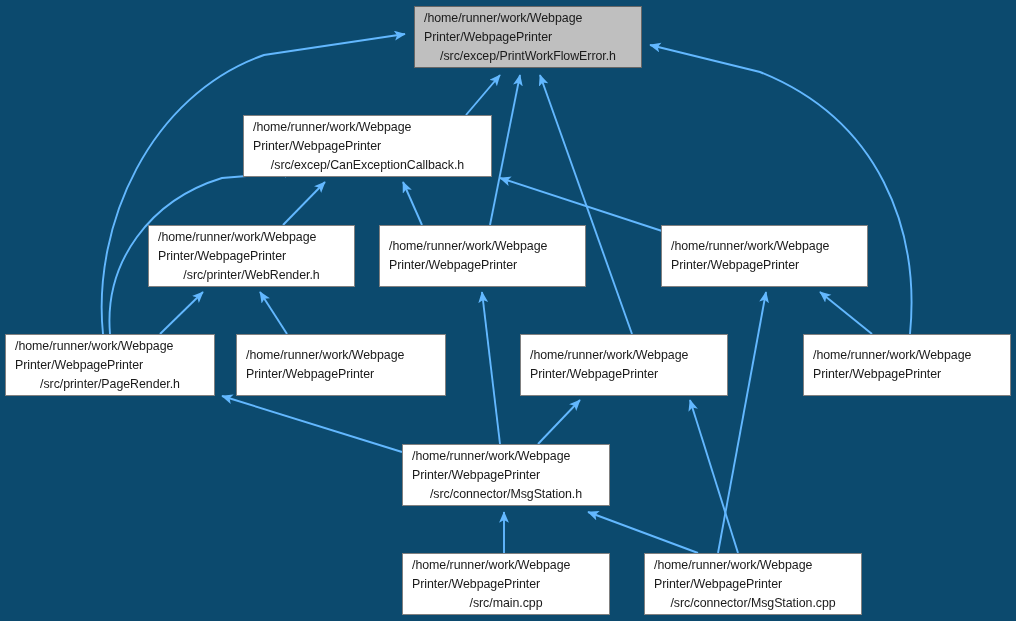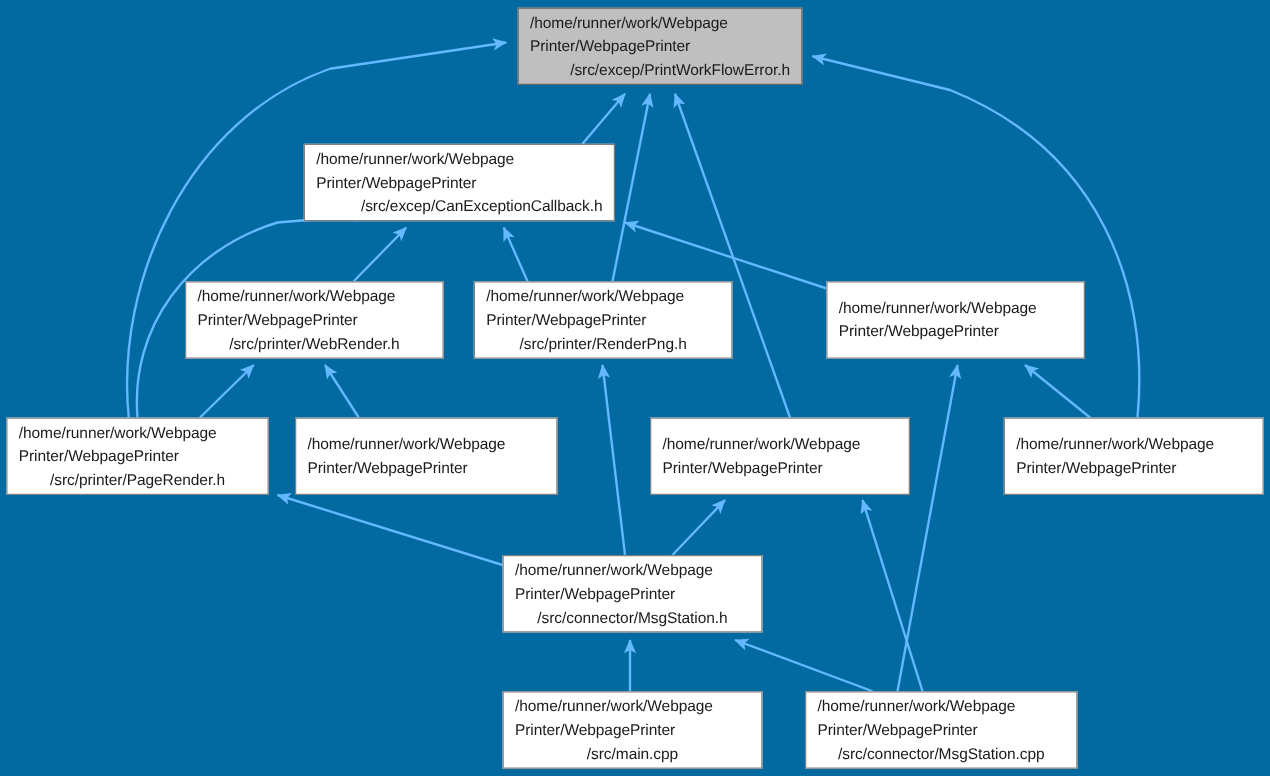--- a/index.html
+++ b/index.html
@@ -43,27 +43,27 @@
     color: #1a1a1a;
     white-space: pre;
     padding-left: 9px;
     padding-right: 9px;
     letter-spacing: -0.05px;
   }
   .node-line.l3-center {
     text-align: center;
   }
   .node-line.l3-left {
-    text-align: right;
+    text-align: center;
   }
 </style>
 </head>
 <body>
 
-<div id="graph-root" style="background: #0369a1;">
+<div id="graph-root" style="background: #0c4a6e;">
 
   <svg id="graph-svg" viewBox="0 0 1016 621" xmlns="http://www.w3.org/2000/svg">
     <defs>
       <marker id="arrowhead" markerWidth="7" markerHeight="7" refX="5.6" refY="2.6" orient="auto" markerUnits="strokeWidth">
         <path d="M0,0 L6,2.6 L0,5.2 L1.4,2.6 z" fill="#63b8ff"></path>
       </marker>
     </defs>
     <g id="edges-group">
         <path d="M 466,115 L 500,75" fill="none" stroke="#63b8ff" stroke-width="1.9" marker-end="url(#arrowhead)"></path>
         <path d="M 103,334 C 92,225 150,95 264,55 L 405,34" fill="none" stroke="#63b8ff" stroke-width="1.9" marker-end="url(#arrowhead)"></path>
@@ -99,21 +99,20 @@
         <div class="node-line l3-left">/src/excep/CanExceptionCallback.h</div>
       </div>
       <div class="node-box" title="/src/printer/WebRender.h" style="left: 148px; top: 225px; width: 207px; height: 62px;">
         <div class="node-line">/home/runner/work/Webpage</div>
         <div class="node-line">Printer/WebpagePrinter</div>
         <div class="node-line l3-center">/src/printer/WebRender.h</div>
       </div>
       <div class="node-box" title="/src/printer/RenderPng.h" style="left: 379px; top: 225px; width: 207px; height: 62px;">
         <div class="node-line">/home/runner/work/Webpage</div>
         <div class="node-line">Printer/WebpagePrinter</div>
-        <div class="node-line l3-center">/src/printer/RenderPng.h</div>
       </div>
       <div class="node-box" title="/src/printer/Printer.h" style="left: 661px; top: 225px; width: 207px; height: 62px;">
         <div class="node-line">/home/runner/work/Webpage</div>
         <div class="node-line">Printer/WebpagePrinter</div>
       </div>
       <div class="node-box" title="/src/printer/PageRender.h" style="left: 5px; top: 334px; width: 210px; height: 62px;">
         <div class="node-line">/home/runner/work/Webpage</div>
         <div class="node-line">Printer/WebpagePrinter</div>
         <div class="node-line l3-center">/src/printer/PageRender.h</div>
       </div>

